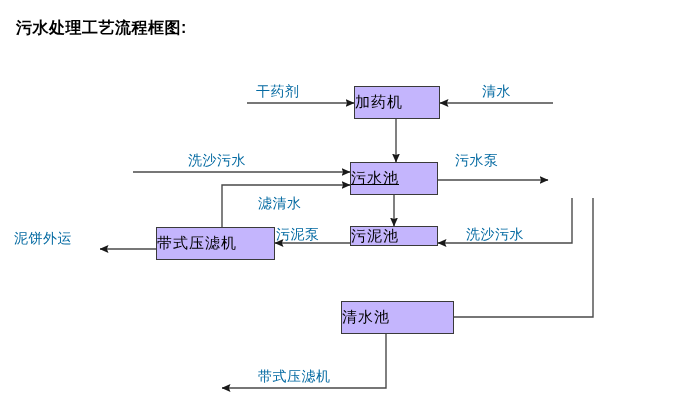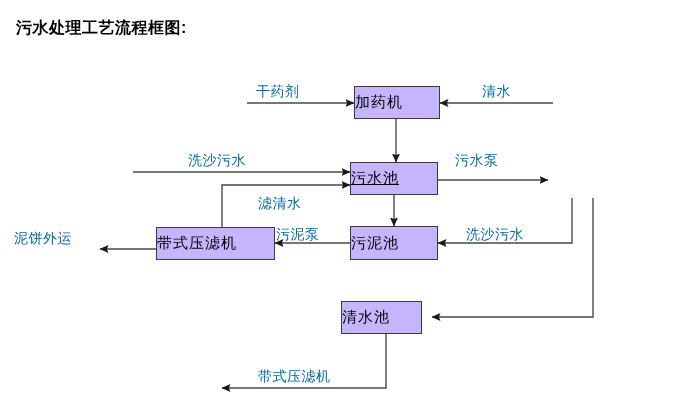--- a/index.html
+++ b/index.html
@@ -105,25 +105,25 @@
 
   <div class="node" style="left:350px; top:162px; width:88px; height:33px;text-decoration:underline;">
     <span>污水池</span>
   </div>
 
 
   <div class="node" style="left:156px; top:227px; width:119px; height:33px;">
     <span>带式压滤机</span>
   </div>
 
-  <div class="node" style="left:350px; top:226px; width:88px; height:34px;">
+  <div class="node" style="left:350px; top:226px; width:88px; height:20px;">
     <span>污泥池</span>
   </div>
 
-  <div class="node" style="left:341px; top:301px; width:81px; height:33px;">
+  <div class="node" style="left:341px; top:301px; width:113px; height:33px;">
     <span>清水池</span>
   </div>
 
   <div class="edge-label" style="left:256px; top:83px;">干药剂</div>
 
   <div class="edge-label" style="left:482px; top:83px;text-align:center;">清水</div>
 
   <div class="edge-label" style="left:188px; top:152px;">洗沙污水</div>
 
   <div class="edge-label" style="left:455px; top:152px;">污水泵</div>

